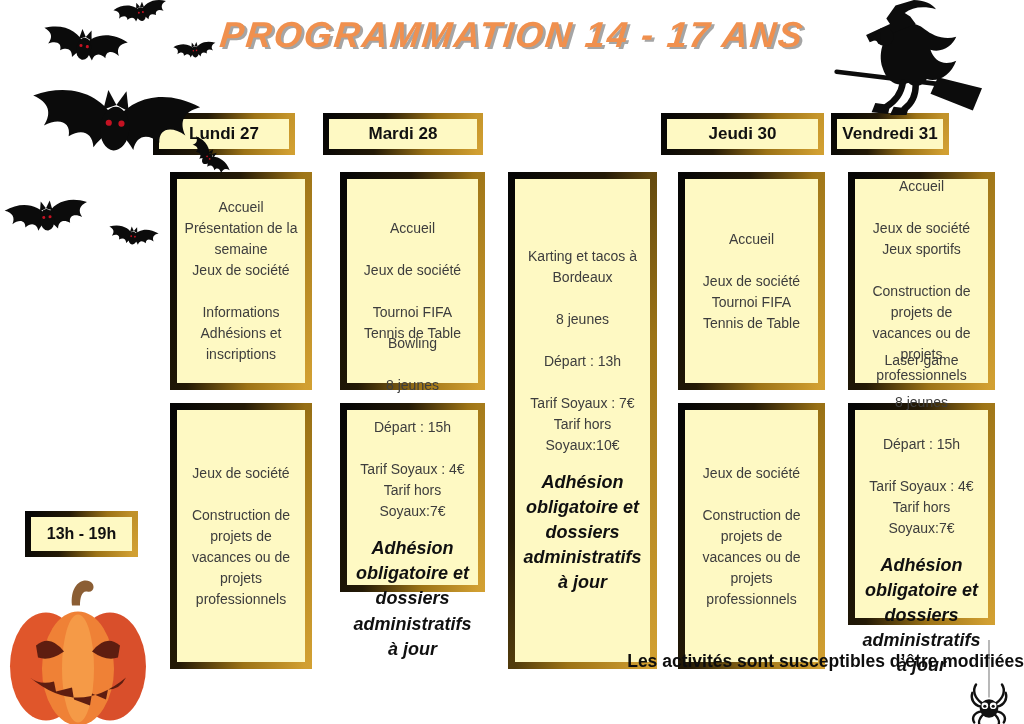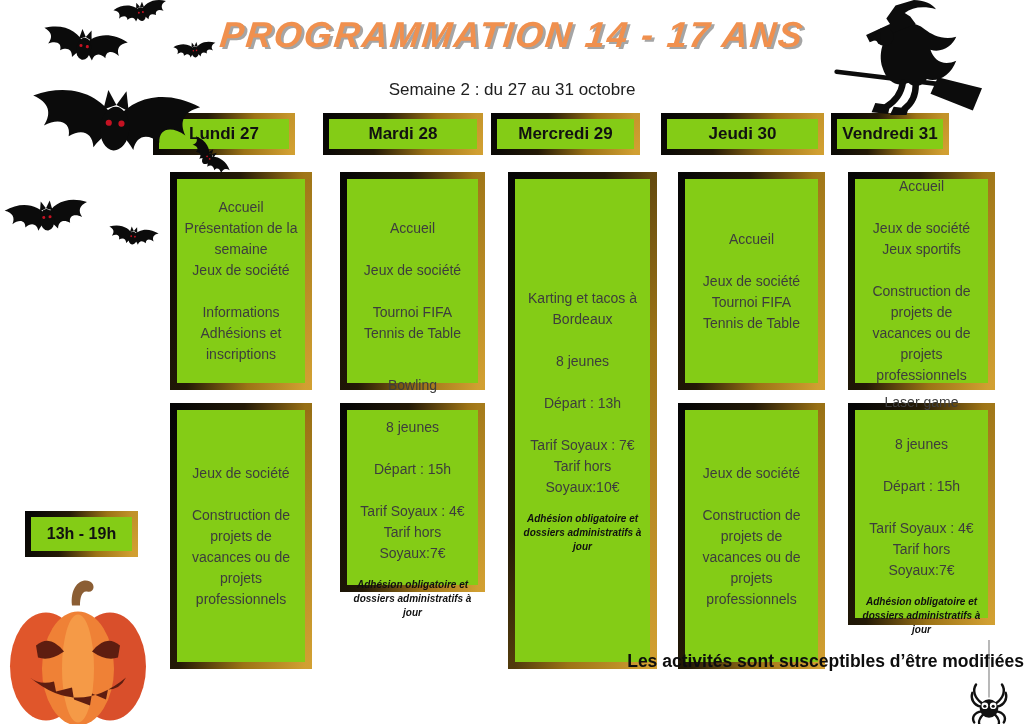--- a/index.html
+++ b/index.html
@@ -10,29 +10,29 @@
   
   .title { position:absolute; left:0; right:0; top:14px; text-align:center;
            font-size:36px; font-weight:bold; font-style:italic; letter-spacing:2px;
            color:#f0904e; text-shadow:3px 2px 0 #a5a5a5; transform:skewX(-6deg); z-index:1; }
   .subtitle { position:absolute; left:0; right:0; top:80px; text-align:center;
               font-size:17px; color:#202020; z-index:1; }
 
   
   .frame { border-style:solid;
            border-image:linear-gradient(105deg,#050505 0%,#241a06 35%,#9c7316 68%,#d2a032 100%) 1;
-           background:#84cc16; position:absolute; z-index:1; }
+           background:#fef9c3; position:absolute; z-index:1; }
   .day-header { border-width:6px; height:42px; top:113px; display:flex; align-items:center;
                 justify-content:center; font-size:17px; font-weight:bold; color:#111; }
   .time-box { border-width:6px; left:25px; width:113px; height:46px; display:flex; align-items:center;
               justify-content:center; font-size:16px; font-weight:bold; color:#111; }
   .cell { border-width:7px; display:flex; flex-direction:column; align-items:center;
           justify-content:center; padding:6px 6px; text-align:center;margin-left:17px; }
   .cell-text { font-size:14px; line-height:1.5; color:#3d3d3d; white-space:pre-line; }
-  .cell-note { font-size:10px; line-height:1.4; color:#101010; font-weight:bold; font-style:italic;
+  .cell-note { font-size:18px; line-height:1.4; color:#101010; font-weight:bold; font-style:italic;
                margin-top:14px; }
   .cell-note:empty { display:none; margin:0; }
 
   
   .footer { position:absolute; left:0; right:0; top:650px; text-align:right; z-index:1; }
   .footer div { font-size:17.5px; font-weight:bold; color:#0d0d0d; line-height:1.35; }
 
   
   .deco { position:absolute; z-index:2; pointer-events:none; }
 </style>
@@ -122,34 +122,30 @@
       <use href="#witch"></use>
     </svg>
   <svg class="deco" style="left:8px;top:570px;width:140px;height:158px;">
       <use href="#pumpkin"></use>
     </svg>
   <svg class="deco" style="left:969px;top:640px;width:40px;height:88px;">
       <use href="#spider"></use>
     </svg>
 
   <div class="title">PROGRAMMATION 14 - 17 ANS</div>
-  <div class="subtitle">Semaine 2 : du 27 au 31 octobre</div>
 
   <div class="frame time-box" style="top:511px">
     <span>13h - 19h</span>
   </div>
 
   <div class="frame day-header" style="left:153px;width:142px">
       <span>Lundi 27</span>
     </div>
   <div class="frame day-header" style="left:323px;width:160px">
       <span>Mardi 28</span>
-    </div>
-  <div class="frame day-header" style="left:491px;width:149px">
-      <span>Mercredi 29</span>
     </div>
   <div class="frame day-header" style="left:661px;width:163px">
       <span>Jeudi 30</span>
     </div>
   <div class="frame day-header" style="left:831px;width:118px">
       <span>Vendredi 31</span>
     </div>
 
   <div class="frame cell" style="left:153px;top:172px;width:142px;height:218px">
     <div class="cell-text">Accueil

